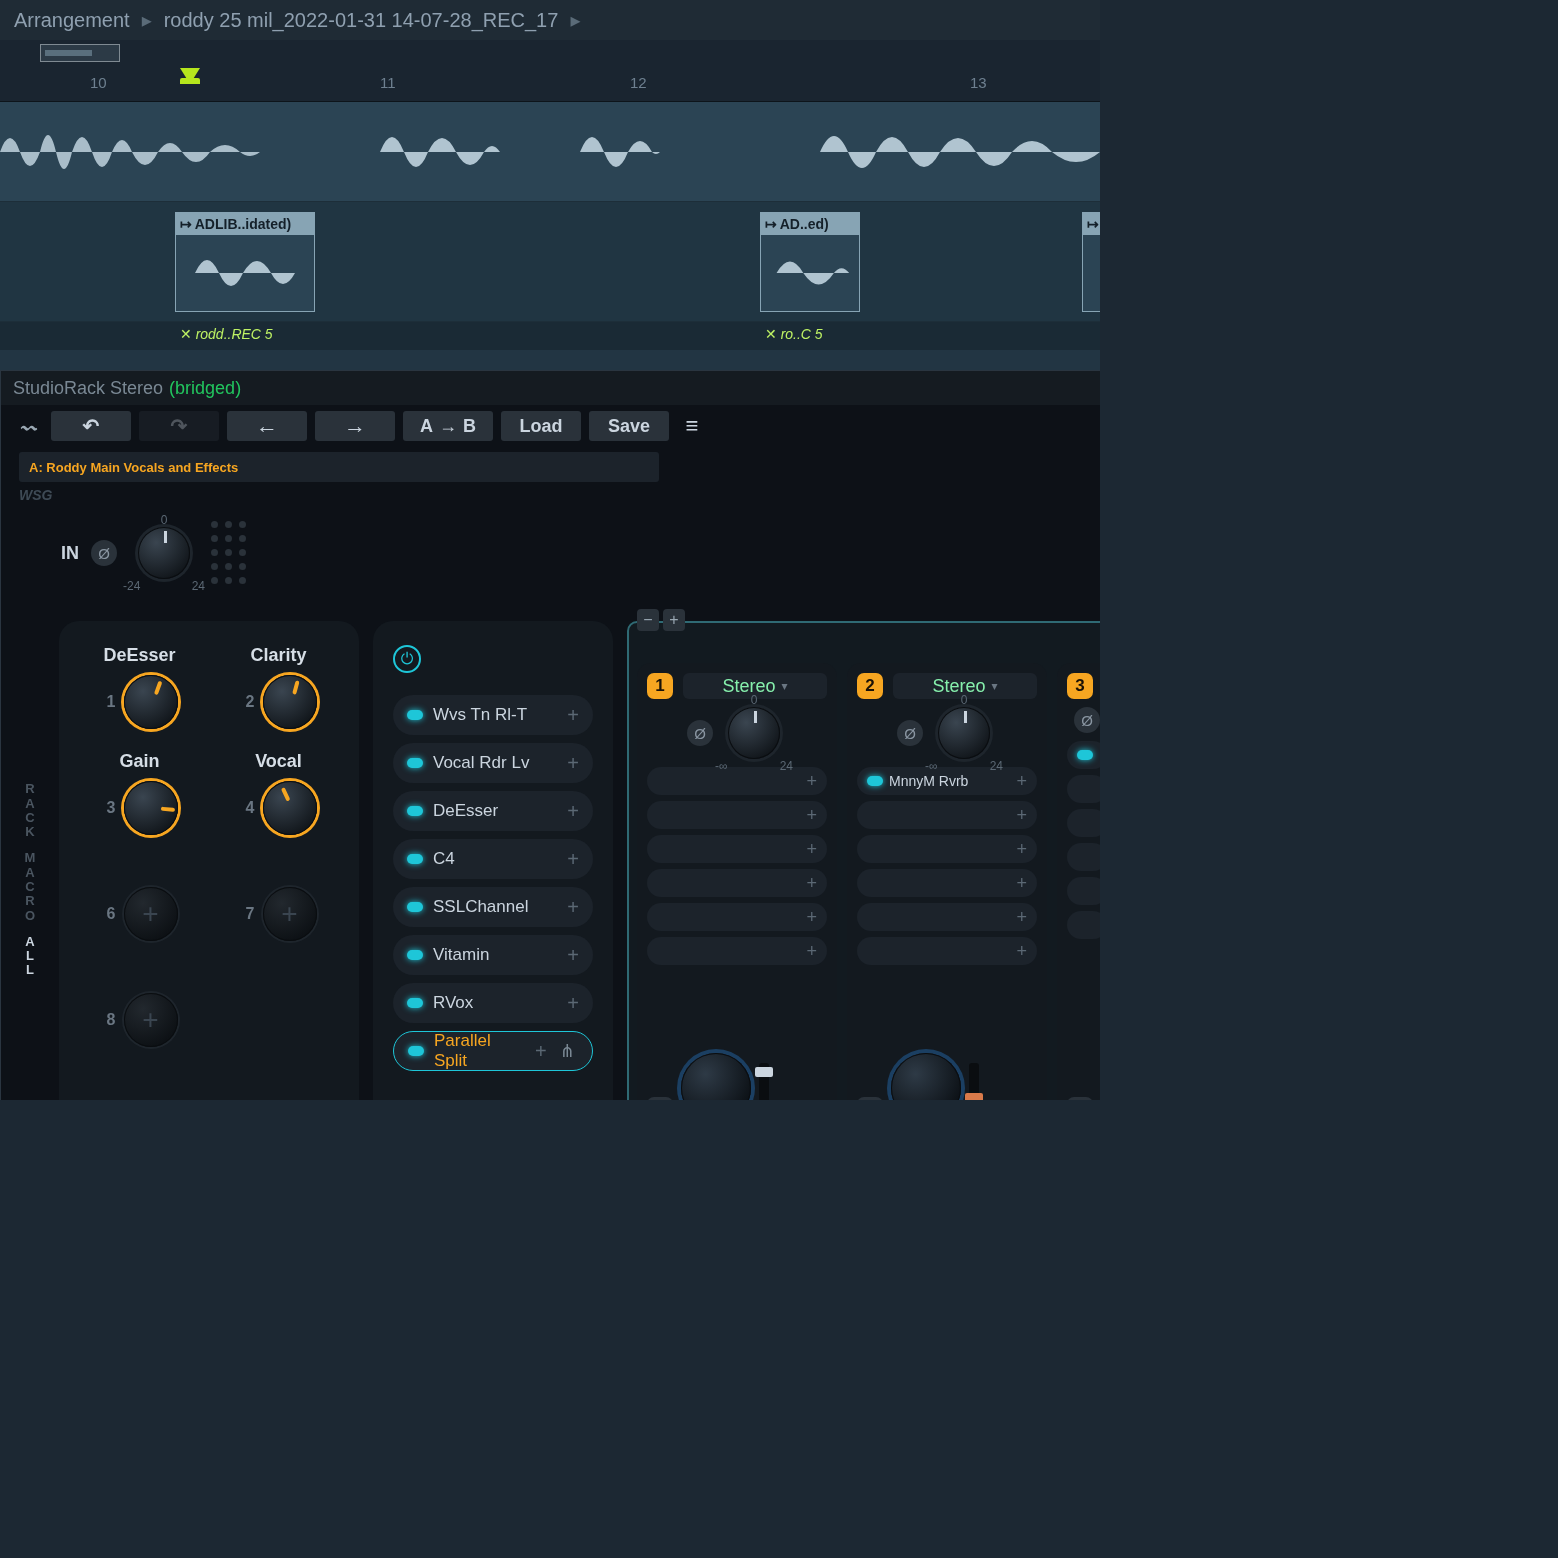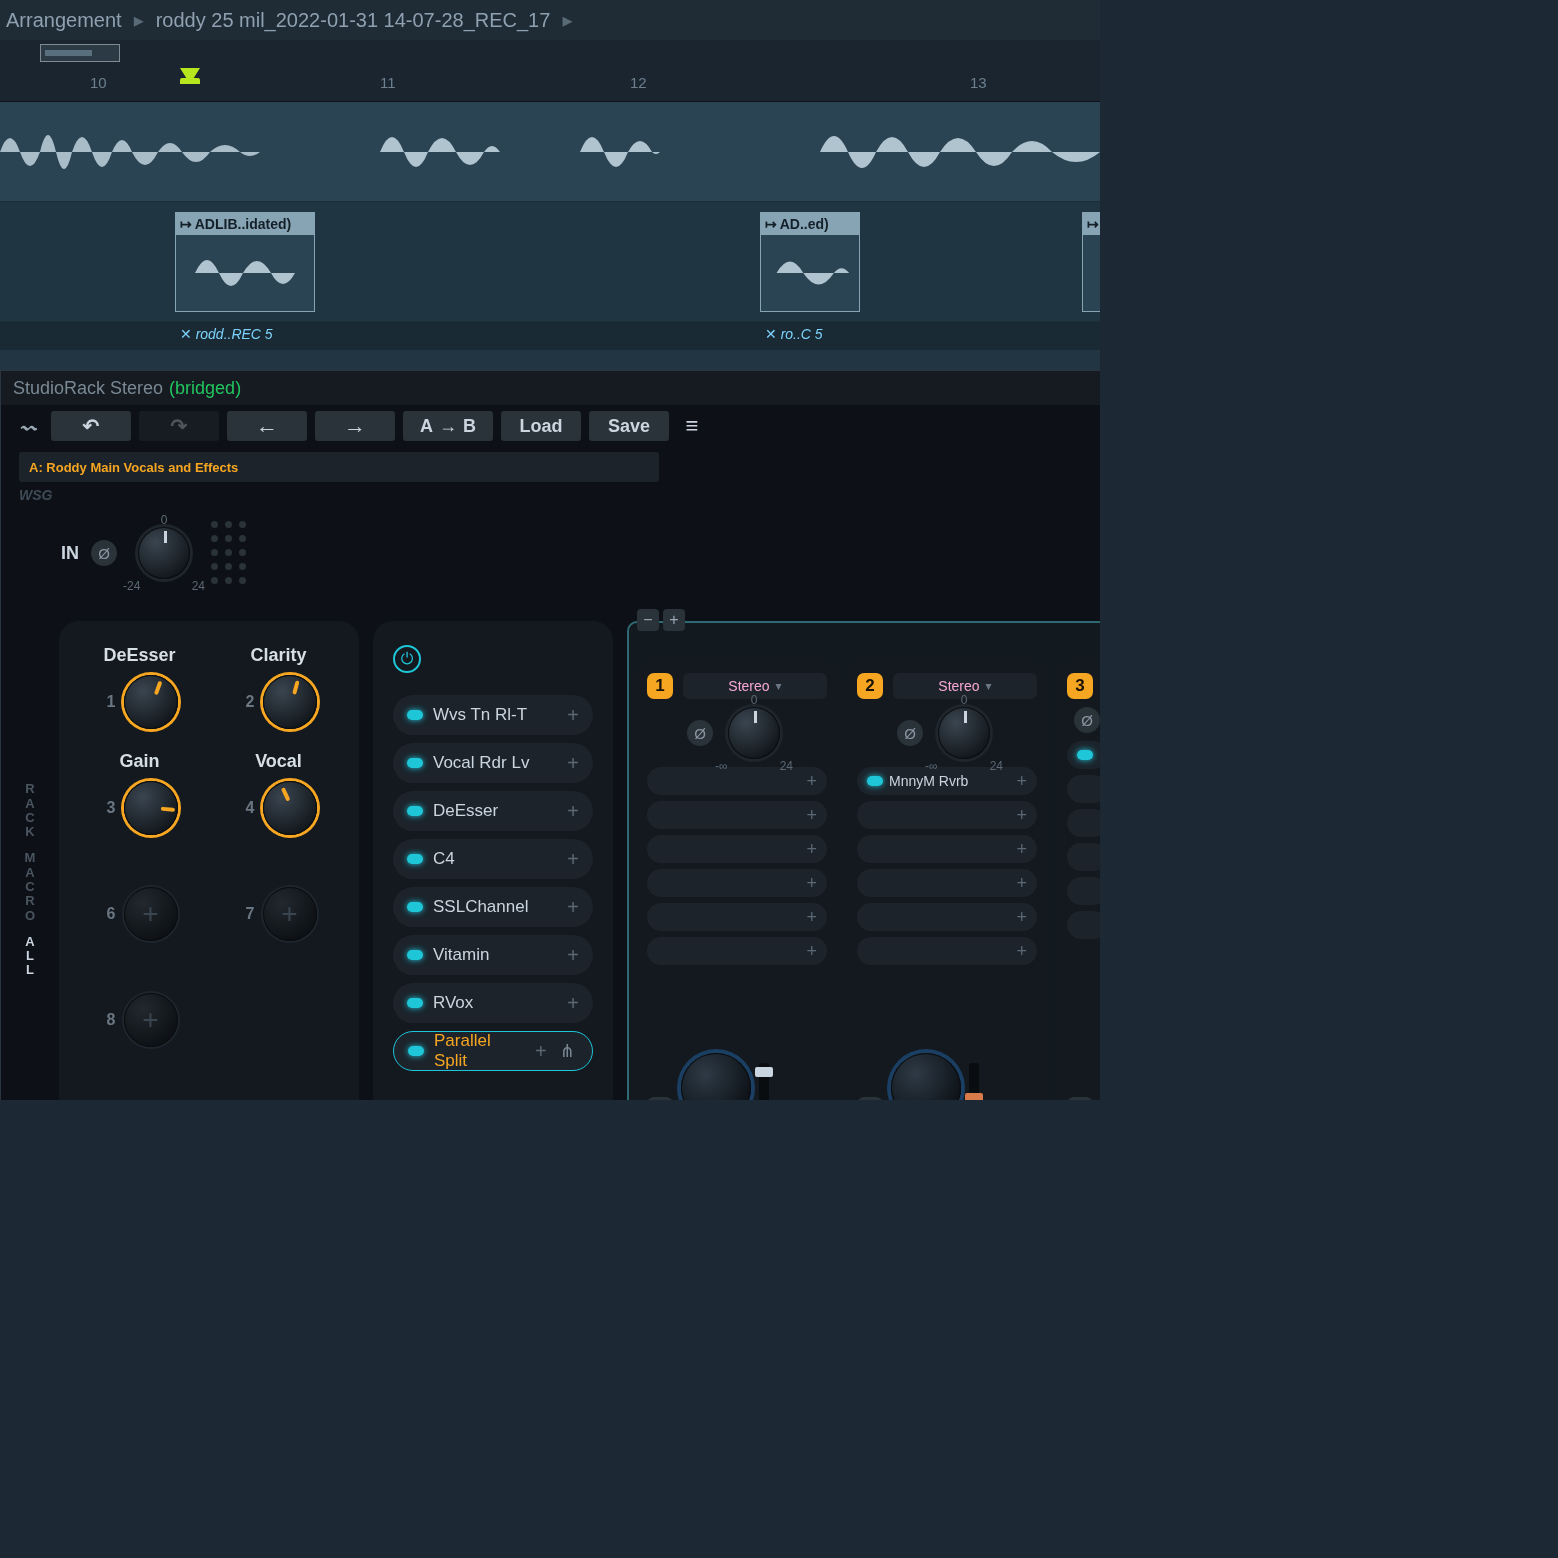--- a/index.html
+++ b/index.html
@@ -1,19 +1,19 @@
 <!DOCTYPE html>
 <html><head>
 <meta charset="utf-8">
 <style>
   * { margin:0; padding:0; box-sizing:border-box; font-family:-apple-system,BlinkMacSystemFont,"Segoe UI",Arial,sans-serif; }
   body { width:1100px; height:1100px; overflow:hidden; background:#1c2833; color:#b8c5d0; position:relative; }
 
   
-  .crumbs { display:flex; align-items:center; gap:12px; height:40px; padding:0 6px; background:#1f2b35; font-size:20px; color:#8fa0b0; }
+  .crumbs { display:flex; align-items:center; gap:12px; height:40px; padding:0 14px; background:#1f2b35; font-size:20px; color:#8fa0b0; }
   .crumbs span { cursor:pointer; }
   .chev { color:#5a6b78; }
 
   
   .timeline { position:relative; background:#223543; height:330px;text-decoration:underline; }
   .thumb-strip { height:26px; background:#1a2530; position:relative; }
   .thumb { position:absolute; top:4px; left:40px; width:80px; height:18px; border:1px solid #7f8a92; background:#2c3a46; display:flex; align-items:center; }
   .thumb-bar { height:6px; background:#5a6f7d; width:60%; margin-left:4px; }
   .ruler { height:36px; background:#1a2530; position:relative; border-bottom:1px solid #0d141a; }
   .tick { position:absolute; top:8px; font-size:15px; color:#6e8090; }
@@ -24,21 +24,21 @@
   .wave-lane { height:100px; background:#2b4454; border-bottom:1px solid #1d2e39; }
   .clip-lane { height:120px; background:#203542; border-bottom:1px solid #1d2e39; }
   .marker-lane { height:28px; background:#1a2a35; }
 
   .wave-blob { position:absolute; top:14px; height:72px; display:flex; align-items:center; }
   .wave-blob svg { height:72px; }
   .clip { position:absolute; top:10px; height:100px; background:#2b4454; border:1px solid #87a4b4; }
   .clip-head { background:#87a4b4; color:#142029; font-size:14px; font-weight:bold; height:22px; padding:0 4px; display:flex; align-items:center; gap:3px; }
   .clip-wave { position:absolute; top:28px; left:6px; right:6px; bottom:6px; display:flex; align-items:center; justify-content:center; }
   .clip-wave svg { height:56px; }
-  .mark { position:absolute; top:4px; font-size:14px; font-style:italic; color:#7dd3fc; }
+  .mark { position:absolute; top:4px; font-size:14px; font-style:italic; color:#bef264; }
   .mark::before { content:"✕ "; font-style:normal; }
 
   
   .plugin { position:absolute; left:0; top:370px; right:-20px; bottom:-40px; background:#0d1117; border:1px solid #2a3540; }
   .plugin-title { height:34px; display:flex; align-items:center; padding:0 12px; color:#7a8894; font-size:18px; background:#151b21; }
   .plugin-title .bridged { color:#22c55e; margin-left:6px; }
 
   .toolbar { height:42px; display:flex; align-items:center; gap:8px; padding:0 14px; background:#0d1117; }
   .tb-icon { width:28px; height:28px; display:flex; align-items:center; justify-content:center; color:#9aa8b3; }
   .tb-btn { background:#2a323a; color:#cbd5df; border-radius:3px; height:30px; display:flex; align-items:center; justify-content:center; font-size:18px; font-weight:bold; }
@@ -94,21 +94,21 @@
   .pill-plus { margin-left:auto; color:#5b6874; font-size:20px; }
   .split-ico { width:22px; text-align:center; color:#7a8894; font-size:18px; }
 
   .splits-box { position:relative; border:2px solid #2f6a74; border-radius:10px; background:#121a20; padding:40px 8px 8px 8px; display:flex; gap:10px; }
   .box-ctrls { position:absolute; top:-14px; left:8px; display:flex; gap:4px; }
   .box-btn { width:22px; height:22px; border-radius:4px; background:#2a323a; color:#9aa8b3; font-size:16px; display:flex; align-items:center; justify-content:center; }
 
   .strip { width:200px; background:#13191f; border-radius:14px; padding:10px 10px 6px 10px; display:flex; flex-direction:column; gap:8px; }
   .strip-head { display:flex; align-items:center; gap:10px; }
   .num-badge { width:26px; height:26px; border-radius:7px; background:#f7a621; color:#1a1207; font-weight:bold; font-size:17px; display:flex; align-items:center; justify-content:center; }
-  .mode-dd { flex:1; height:26px; background:#1c232b; border-radius:6px; display:flex; align-items:center; justify-content:center; gap:6px; color:#f9a8d4; font-size:14px; }
+  .mode-dd { flex:1; height:26px; background:#1c232b; border-radius:6px; display:flex; align-items:center; justify-content:center; gap:6px; color:#86efac; font-size:18px; }
   .mode-dd::after { content:"▾"; font-size:12px; color:#6a7682; }
 
   .strip-knob-row { display:flex; align-items:center; gap:8px; justify-content:center; }
   .strip .knob-wrap { width:66px; }
   .slot-list { display:flex; flex-direction:column; gap:6px; }
   .slot { height:28px; background:#1c232b; border-radius:14px; display:flex; align-items:center; padding:0 10px; font-size:14px; color:#cbd5df; gap:6px; }
   .slot .pill-plus { font-size:18px; }
   .strip-foot { display:flex; align-items:flex-end; gap:8px; margin-top:auto; }
   .solo-btn { width:26px; height:26px; border-radius:7px; background:#2a323a; color:#8a96a2; font-weight:bold; font-size:15px; display:flex; align-items:center; justify-content:center; }
   .big-knob { width:70px; height:70px; border-radius:50%; background:radial-gradient(circle at 35% 30%,#2e3a46,#0c1116 75%); box-shadow:0 0 0 4px #1b3f62, inset 0 0 0 1px #0a0d10; }

